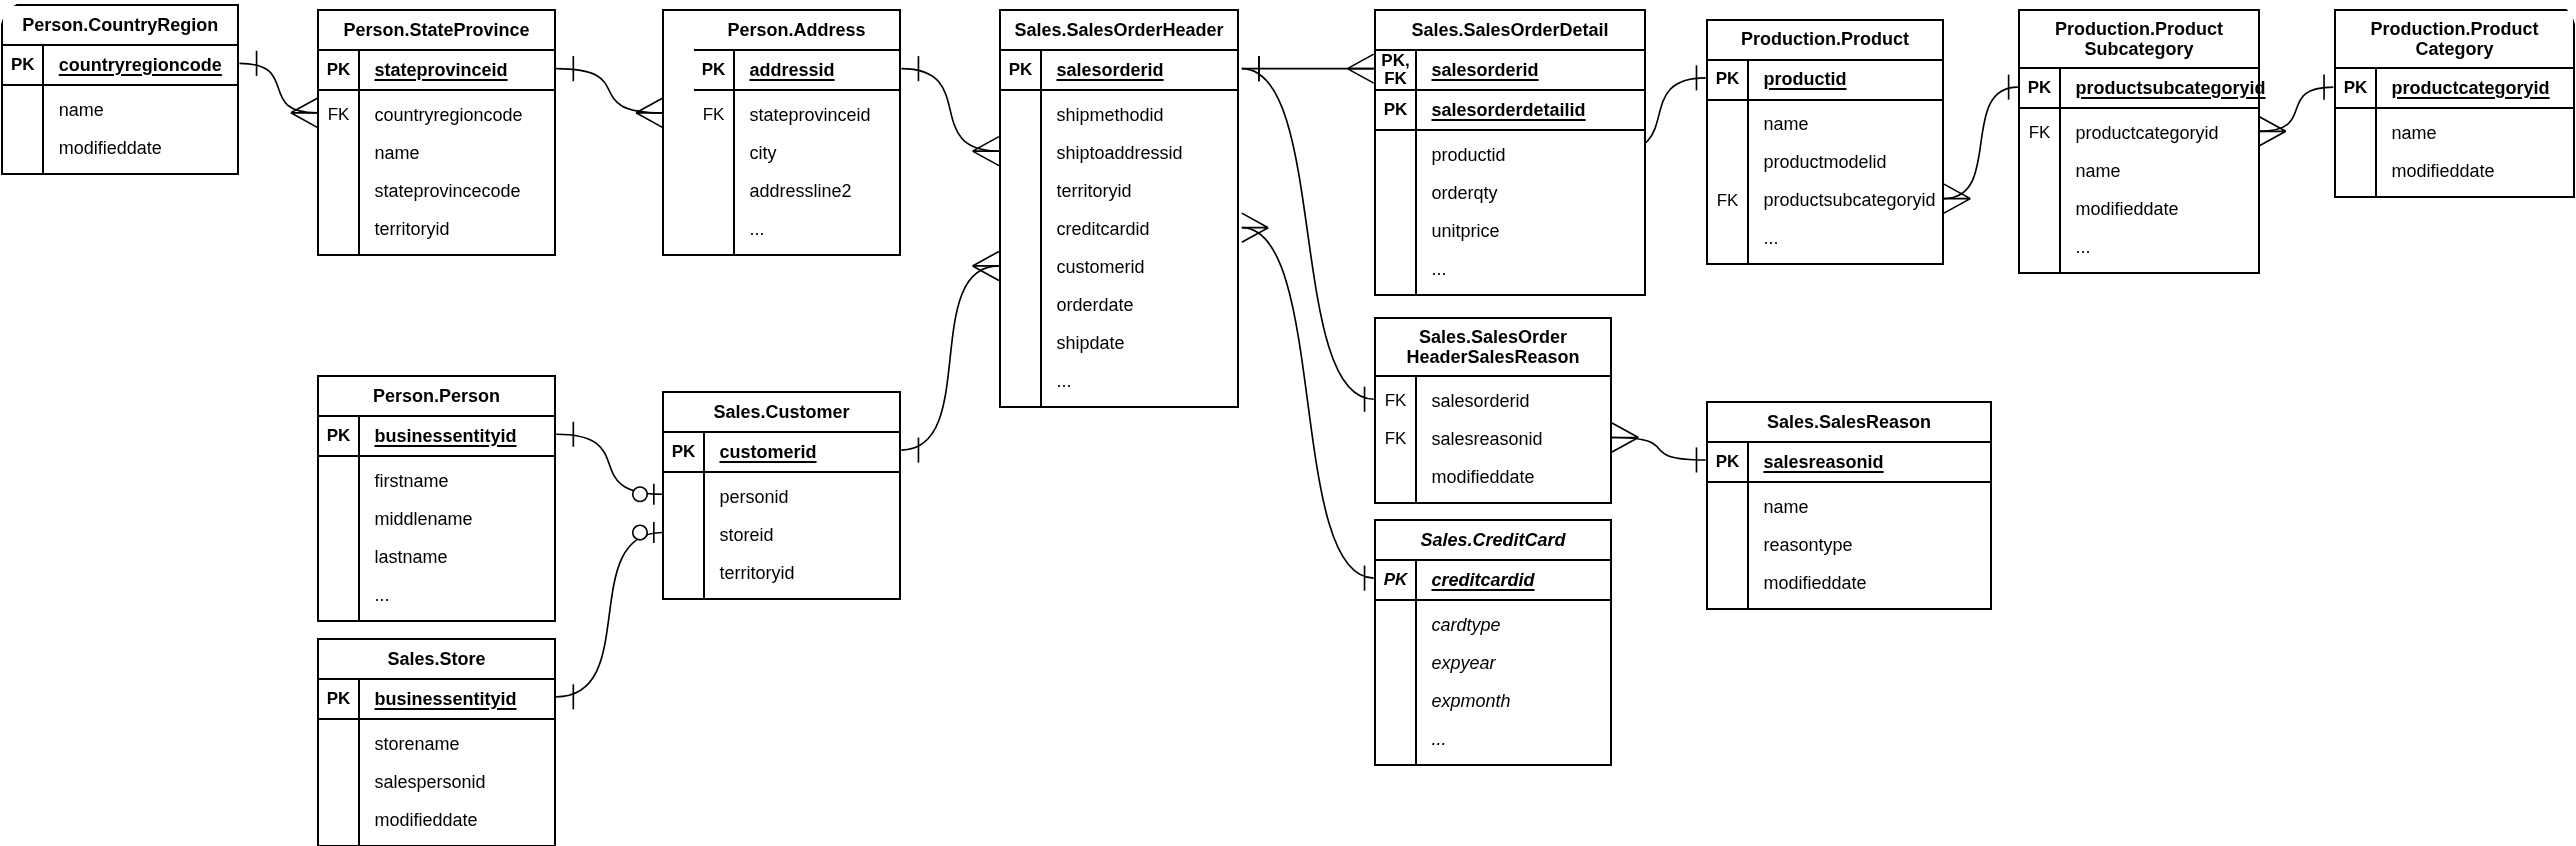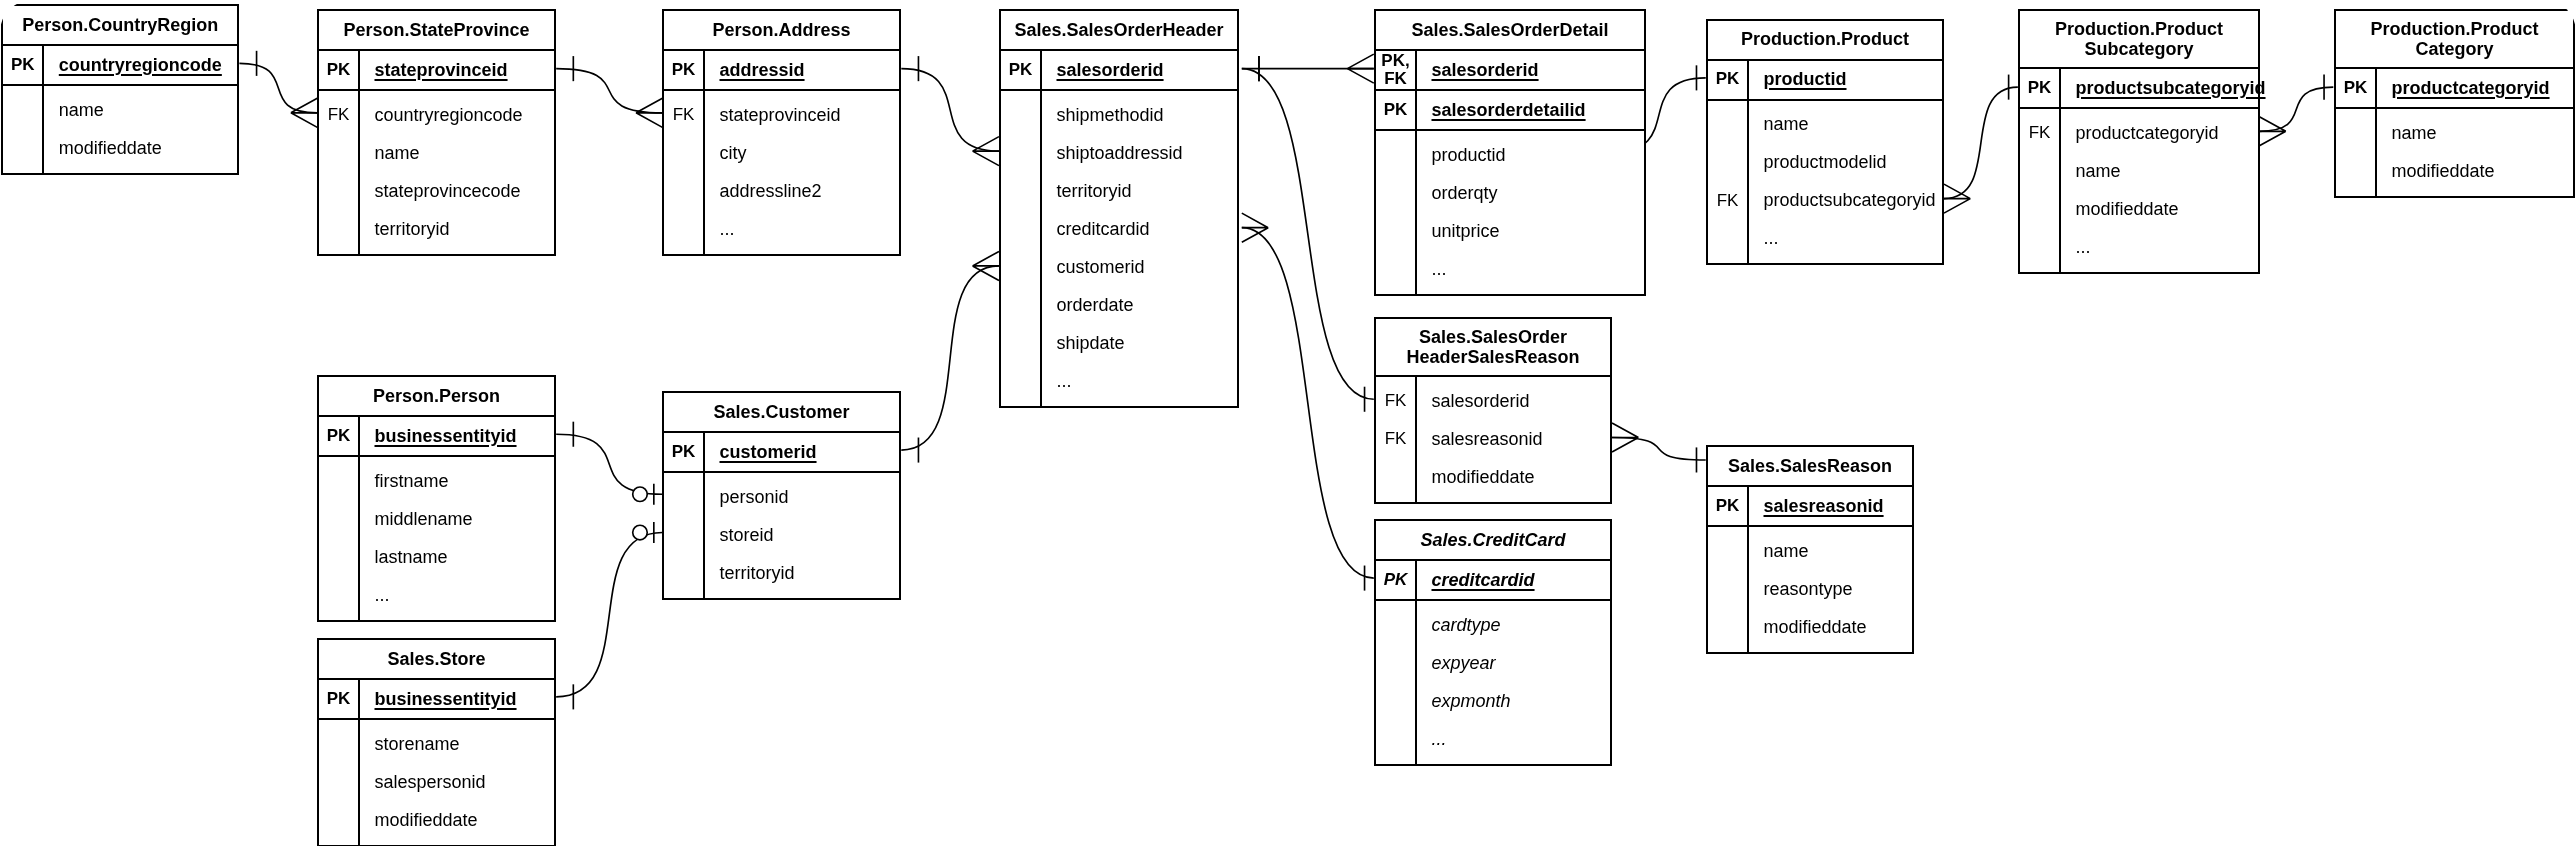--- a/index.html
+++ b/index.html
@@ -178,21 +178,21 @@
         <div class="badge-cell"></div>
         <div class="attr-cell">
           <span class="">territoryid</span>
         </div>
       </div>
       <div class="row spacer">
         <div class="badge-cell"></div>
         <div class="attr-cell"></div>
       </div>
     </div>
-    <div class="tbl t1" style="left: 662px; top: 9.2px; width: 239px;">
+    <div class="tbl t1" style="left: 662px; top: 9.2px; width: 239px; padding-left: 30px;">
       <div class="tbl-title">
         <span>Person.Address</span>
       </div>
       <div class="row keyrow">
         <div class="badge-cell badge-bold">PK</div>
         <div class="attr-cell">
           <span class="attr-key">addressid</span>
         </div>
       </div>
       <div class="row spacer">
@@ -569,21 +569,21 @@
         <div class="badge-cell"></div>
         <div class="attr-cell">
           <span class="">modifieddate</span>
         </div>
       </div>
       <div class="row spacer">
         <div class="badge-cell"></div>
         <div class="attr-cell"></div>
       </div>
     </div>
-    <div class="tbl t1" style="left: 1706px; top: 401px; width: 208px; margin-top: 44px;">
+    <div class="tbl t1" style="left: 1706px; top: 401px; width: 286px;">
       <div class="tbl-title">
         <span>Sales.SalesReason</span>
       </div>
       <div class="row keyrow">
         <div class="badge-cell badge-bold">PK</div>
         <div class="attr-cell">
           <span class="attr-key">salesreasonid</span>
         </div>
       </div>
       <div class="row spacer">

